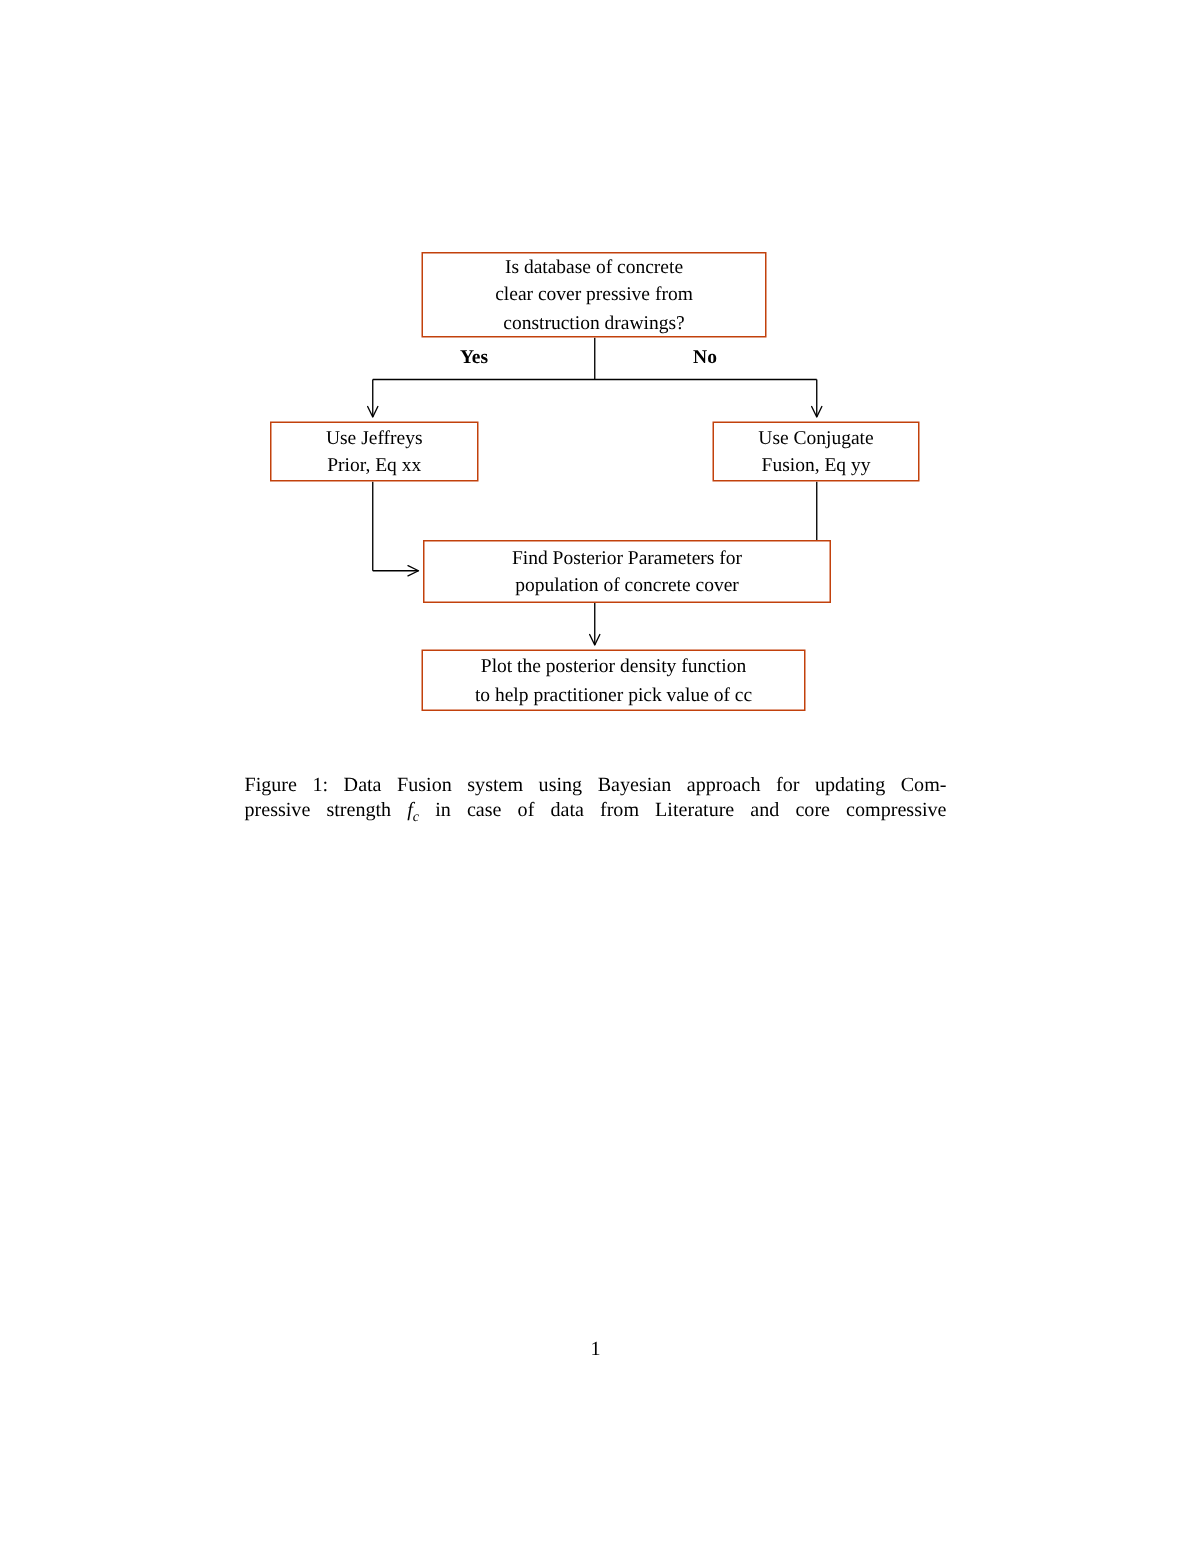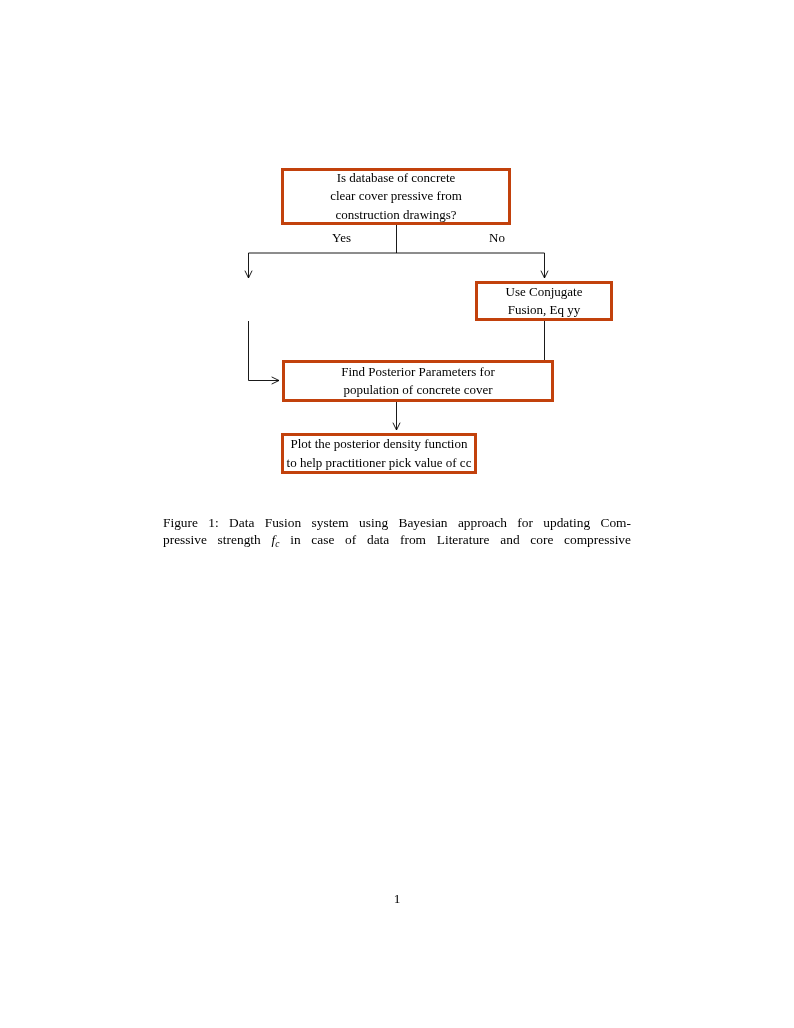--- a/index.html
+++ b/index.html
@@ -18,43 +18,44 @@
   }
   .connectors {
     position: absolute;
     left: 0;
     top: 0;
     pointer-events: none;
   }
   .fc-box {
     position: absolute;
     box-sizing: border-box;
-    border: 3px solid #c2410c;
+    border: 1px solid #c2410c;
     background: #ffffff;
     display: flex;
     flex-direction: column;
     justify-content: center;
     align-items: center;
     text-align: center;
     font-size: 13px;
     line-height: 18.5px;
     white-space: nowrap;
   }
   .fc-box span { display: block; }
   #box-decision { left: 281px; top: 168px; width: 230px; height: 57px; }
   #box-left     { left: 180px; top: 281px; width: 139px; height: 40px; }
   #box-right    { left: 475px; top: 281px; width: 138px; height: 40px; text-align: center; }
   #box-merge    { left: 282px; top: 360px; width: 272px; height: 42px; }
-  #box-plot     { left: 281px; top: 433px; width: 196px; height: 41px; }
+  #box-plot     { left: 281px; top: 433px; width: 256px; height: 41px; }
   .edge-label {
     position: absolute;
     font-size: 13px;
     line-height: 14px;
     width: 70px;
-    text-align: right;
+    text-align: center;
+    font-weight: bold;
   }
   #label-yes { left: 281px; top: 231px; }
   #label-no  { left: 435px; top: 231px; }
   .caption {
     position: absolute;
     left: 163px;
     top: 514px;
     width: 468px;
     font-size: 13.4px;
     line-height: 17.4px;
@@ -104,20 +105,24 @@
 
   <div class="fc-box" id="box-decision">
     <span>Is database of concrete</span>
     <span>clear cover pressive from</span>
     <span>construction drawings?</span>
   </div>
 
   <div class="edge-label" id="label-yes">Yes</div>
   <div class="edge-label" id="label-no">No</div>
 
+  <div class="fc-box" id="box-left">
+    <span>Use Jeffreys</span>
+    <span>Prior, Eq xx</span>
+  </div>
 
   <div class="fc-box" id="box-right">
     <span>Use Conjugate</span>
     <span>Fusion, Eq yy</span>
   </div>
 
   <div class="fc-box" id="box-merge">
     <span>Find Posterior Parameters for</span>
     <span>population of concrete cover</span>
   </div>

